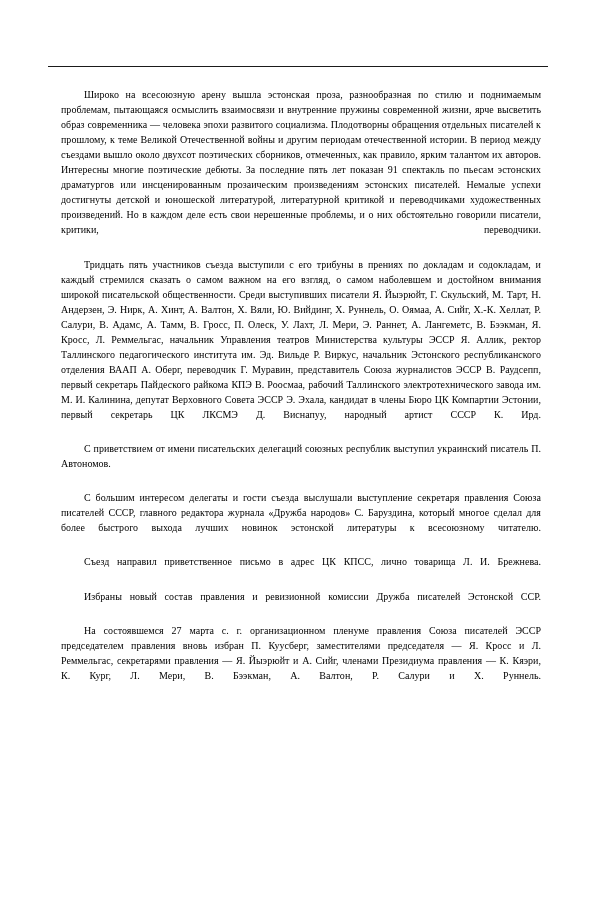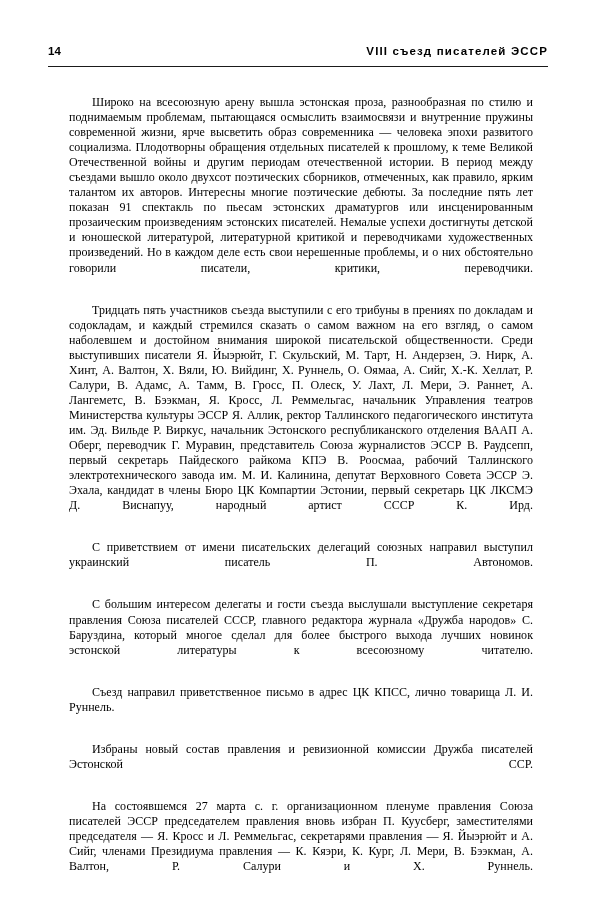--- a/index.html
+++ b/index.html
@@ -56,53 +56,49 @@
 
   
   .text-column {
     position: absolute;
     left: 57px;
     top: 83px;
     width: 488px;
   }
 
   .para {
-    margin: 12px;
+    margin: 4px;
     text-indent: 23px;
     text-align: justify;
     text-justify: inter-word;
-    font-size: 12px;
+    font-size: 10px;
     line-height: 15.05px;
     letter-spacing: 0.02px;
     word-spacing: 0.3px;
     hyphens: manual;
   }
 
   
   .para:after {
     content: "";
     display: inline-block;
     width: 100%;
   }
 </style>
 </head>
 <body>
 
 <div class="page">
 
-  <div class="running-head">
-    <span class="folio">14</span>
-    <span class="running-title">VIII съезд писателей ЭССР</span>
-  </div>
 
   <div class="head-rule"></div>
 
   <div class="text-column">
     <p class="para">Широко на всесоюзную арену вышла эстонская проза, разнообразная по стилю и поднимаемым проблемам, пытающаяся осмыслить взаимосвязи и внутренние пружины современной жизни, ярче высветить образ современника — человека эпохи развитого социализма. Плодотворны обращения отдельных писателей к прошлому, к теме Великой Отечественной войны и другим периодам отечественной истории. В период между съездами вышло около двухсот поэтических сборников, отмеченных, как правило, ярким талантом их авторов. Интересны многие поэтические дебюты. За последние пять лет показан 91 спектакль по пьесам эстонских драматургов или инсценированным прозаическим произведениям эстонских писателей. Немалые успехи достигнуты детской и юношеской литературой, литературной критикой и переводчиками художественных произведений. Но в каждом деле есть свои нерешенные проблемы, и о них обстоятельно говорили писатели, критики, переводчики.</p>
     <p class="para">Тридцать пять участников съезда выступили с его трибуны в прениях по докладам и содокладам, и каждый стремился сказать о самом важном на его взгляд, о самом наболевшем и достойном внимания широкой писательской общественности. Среди выступивших писатели Я. Йыэрюйт, Г. Скульский, М. Тарт, Н. Андерзен, Э. Нирк, А. Хинт, А. Валтон, Х. Вяли, Ю. Вийдинг, Х. Руннель, О. Оямаа, А. Сийг, Х.-К. Хеллат, Р. Салури, В. Адамс, А. Тамм, В. Гросс, П. Олеск, У. Лахт, Л. Мери, Э. Раннет, А. Лангеметс, В. Бээкман, Я. Кросс, Л. Реммельгас, начальник Управления театров Министерства культуры ЭССР Я. Аллик, ректор Таллинского педагогического института им. Эд. Вильде Р. Виркус, начальник Эстонского республиканского отделения ВААП А. Оберг, переводчик Г. Муравин, представитель Союза журналистов ЭССР В. Раудсепп, первый секретарь Пайдеского райкома КПЭ В. Роосмаа, рабочий Таллинского электротехнического завода им. М. И. Калинина, депутат Верховного Совета ЭССР Э. Эхала, кандидат в члены Бюро ЦК Компартии Эстонии, первый секретарь ЦК ЛКСМЭ Д. Виснапуу, народный артист СССР К. Ирд.</p>
-    <p class="para">С приветствием от имени писательских делегаций союзных направил выступил украинский писатель П. Автономов.</p>
+    <p class="para">С приветствием от имени писательских делегаций союзных республик выступил украинский писатель П. Автономов.</p>
     <p class="para">С большим интересом делегаты и гости съезда выслушали выступление секретаря правления Союза писателей СССР, главного редактора журнала «Дружба народов» С. Баруздина, который многое сделал для более быстрого выхода лучших новинок эстонской литературы к всесоюзному читателю.</p>
-    <p class="para">Съезд направил приветственное письмо в адрес ЦК КПСС, лично товарища Л. И. Руннель.</p>
+    <p class="para">Съезд направил приветственное письмо в адрес ЦК КПСС, лично товарища Л. И. Брежнева.</p>
     <p class="para">Избраны новый состав правления и ревизионной комиссии Дружба писателей Эстонской ССР.</p>
     <p class="para">На состоявшемся 27 марта с. г. организационном пленуме правления Союза писателей ЭССР председателем правления вновь избран П. Куусберг, заместителями председателя — Я. Кросс и Л. Реммельгас, секретарями правления — Я. Йыэрюйт и А. Сийг, членами Президиума правления — К. Кяэри, К. Кург, Л. Мери, В. Бээкман, А. Валтон, Р. Салури и Х. Руннель.</p>
   </div>
 
 </div>
 
 </body></html>

